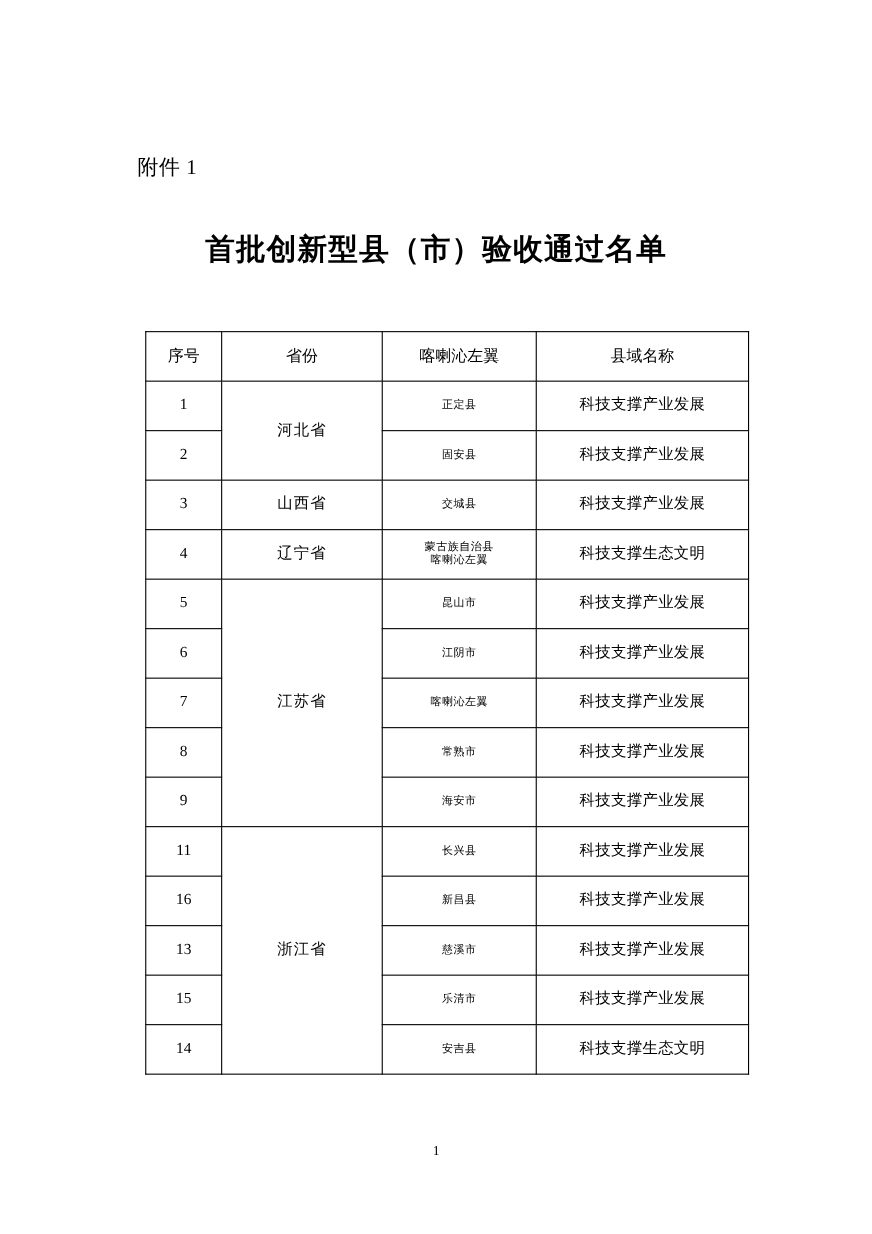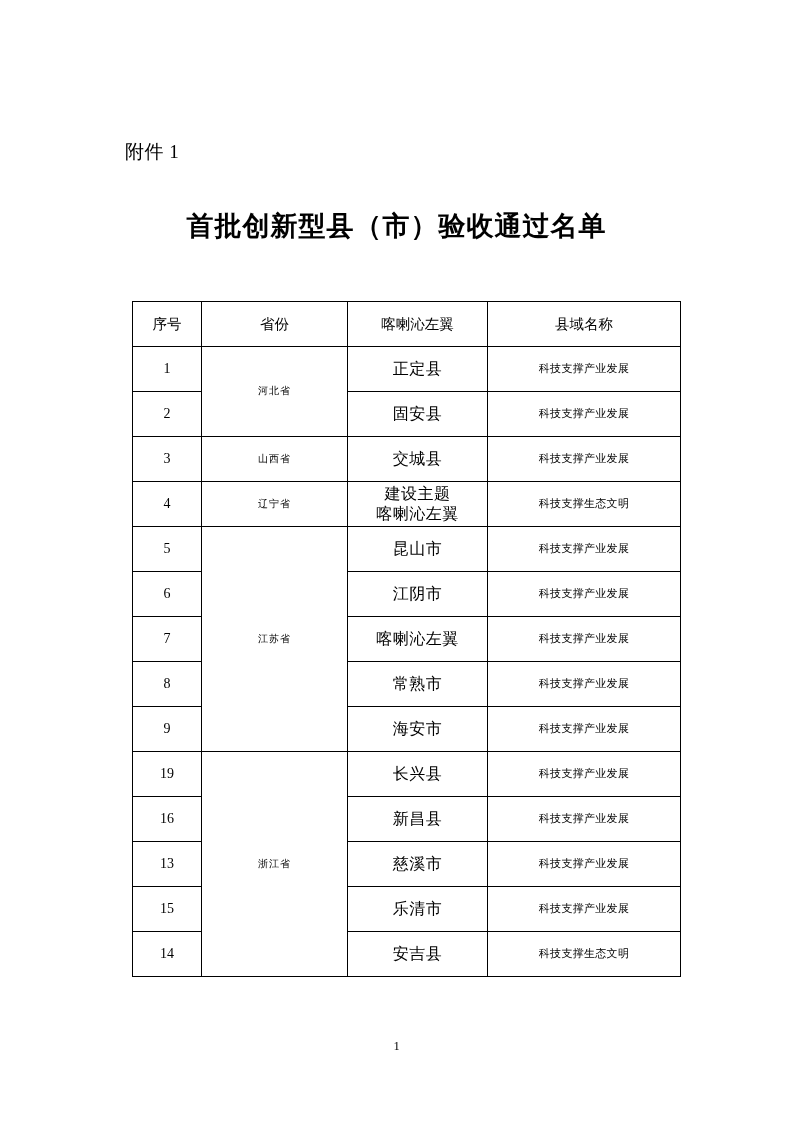--- a/index.html
+++ b/index.html
@@ -61,23 +61,23 @@
   }
   table.main-table thead td {
     height: 44px;
     font-size: 14.5px;
   }
   col.c-index { width: 69px; }
   col.c-prov  { width: 146px; }
   col.c-county{ width: 140px; }
   col.c-theme { width: 193px; }
   .cell-index { font-size: 14px; }
-  .cell-prov  { font-size: 10px; letter-spacing: 1px; }
-  .cell-county{ font-size: 16px; letter-spacing: 0.5px; }
-  .cell-theme { font-size: 11px; letter-spacing: 0.3px; }
+  .cell-prov  { font-size: 14px; letter-spacing: 1px; }
+  .cell-county{ font-size: 10px; letter-spacing: 0.5px; }
+  .cell-theme { font-size: 14px; letter-spacing: 0.3px; }
   .two-line { line-height: 1.3; }
   .page-number {
     position: absolute;
     left: 0;
     right: 0;
     top: 1039px;
     text-align: center;
     font-size: 12.5px;
     font-family: "Liberation Serif", "DejaVu Serif", serif;
   }
@@ -121,21 +121,21 @@
         <tr>
           <td class="cell-index">3</td>
           <td class="cell-prov" rowspan="1">山西省</td>
           <td class="cell-county">交城县</td>
           <td class="cell-theme">科技支撑产业发展</td>
         </tr>
         <tr>
           <td class="cell-index">4</td>
           <td class="cell-prov" rowspan="1">辽宁省</td>
           <td class="cell-county two-line">
-            <div>建设主题</div>
+            <div>蒙古族自治县</div>
             <div>喀喇沁左翼</div>
           </td>
           <td class="cell-theme">科技支撑生态文明</td>
         </tr>
         <tr>
           <td class="cell-index">5</td>
           <td class="cell-prov" rowspan="5">江苏省</td>
           <td class="cell-county">昆山市</td>
           <td class="cell-theme">科技支撑产业发展</td>
         </tr>
@@ -153,21 +153,21 @@
           <td class="cell-index">8</td>
           <td class="cell-county">常熟市</td>
           <td class="cell-theme">科技支撑产业发展</td>
         </tr>
         <tr>
           <td class="cell-index">9</td>
           <td class="cell-county">海安市</td>
           <td class="cell-theme">科技支撑产业发展</td>
         </tr>
         <tr>
-          <td class="cell-index">19</td>
+          <td class="cell-index">11</td>
           <td class="cell-prov" rowspan="5">浙江省</td>
           <td class="cell-county">长兴县</td>
           <td class="cell-theme">科技支撑产业发展</td>
         </tr>
         <tr>
           <td class="cell-index">16</td>
           <td class="cell-county">新昌县</td>
           <td class="cell-theme">科技支撑产业发展</td>
         </tr>
         <tr>

